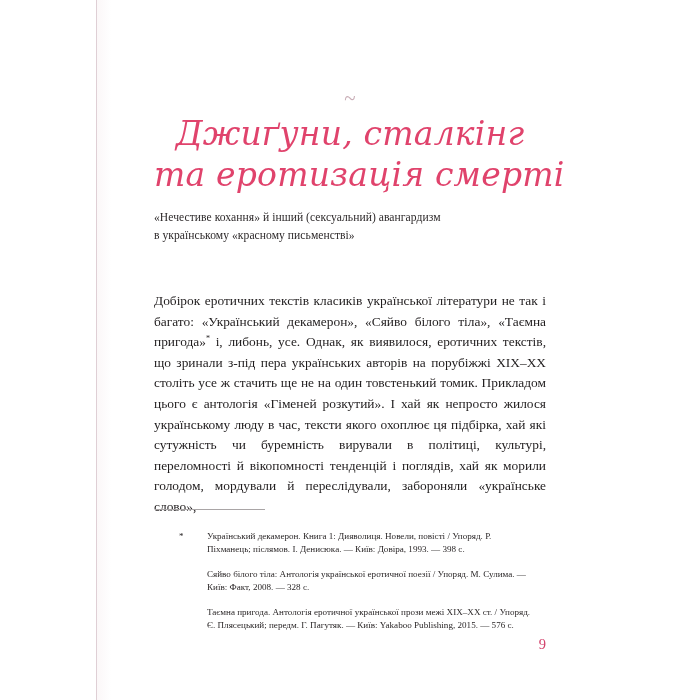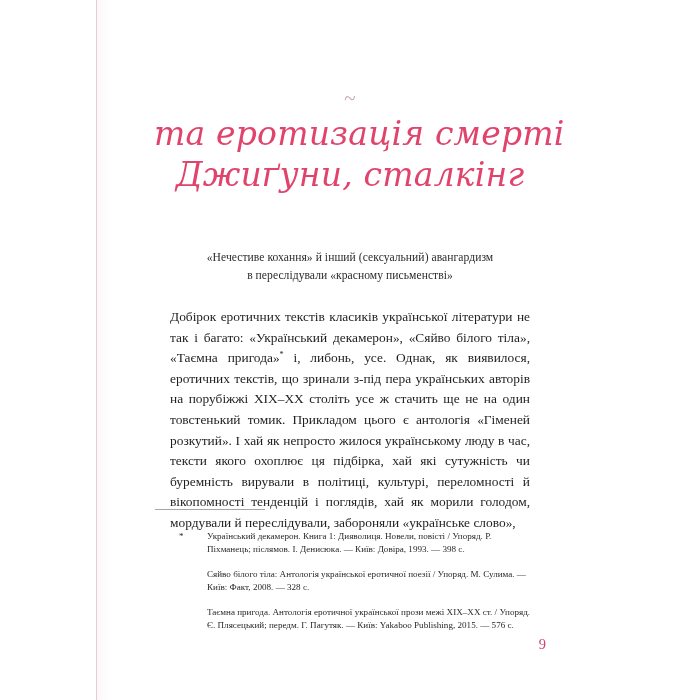--- a/index.html
+++ b/index.html
@@ -71,40 +71,38 @@
     font-weight: 400;
     font-size: 33px;
     line-height: 41px;
     letter-spacing: .2px;
   }
   #title .tline { display: block; white-space: nowrap; }
 
   
   #subtitle {
     top: 209px;
-    text-align: center;
     color: #2e2a2b;
     font-size: 11.6px;
     line-height: 17.5px;
     letter-spacing: .05px;
-    margin-top: 40px;
   }
   #subtitle .sline { display: block; }
 
   
   #body-text {
     top: 291px;
     text-align: justify;
     text-justify: inter-word;
     font-size: 13.4px;
     line-height: 20.6px;
     color: #201d1e;
     hyphens: manual;
   }
-  #body-text p { margin: 16px; }
+  #body-text p { margin: 0; }
   #body-text sup {
     font-size: 8px;
     vertical-align: super;
     line-height: 0;
   }
 
   
   #footnote-rule {
     position: absolute;
     left: 155px;
@@ -152,27 +150,27 @@
 <body>
 
 <div id="gutter-shade"></div>
 <div id="gutter-line"></div>
 
 <div id="page">
 
   <div class="col" id="ornament">~</div>
 
   <div class="col" id="title">
+    <span class="tline">Джиґуни, сталкінг</span>
     <span class="tline">та еротизація смерті</span>
-    <span class="tline">Джиґуни, сталкінг</span>
   </div>
 
   <div class="col" id="subtitle">
     <span class="sline">«Нечестиве кохання» й інший (сексуальний) авангардизм</span>
-    <span class="sline">в переслідували «красному письменстві»</span>
+    <span class="sline">в українському «красному письменстві»</span>
   </div>
 
   <div class="col" id="body-text">
     <p><span>Добірок еротичних текстів класиків української літератури не так і багато: «Український декамерон», «Сяйво білого тіла», «Таємна пригода»</span><sup>*</sup><span> і, либонь, усе. Однак, як виявилося, еротичних текстів, що зринали з-під пера українських авторів на порубіжжі XIX–XX століть усе ж стачить ще не на один товстенький томик. Прикладом цього є антологія «Гіменей розкутий». І хай як непросто жилося українському люду в час, тексти якого охоплює ця підбірка, хай які сутужність чи буремність вирували в політиці, культурі, переломності й вікопомності тенденцій і поглядів, хай як морили голодом, мордували й переслідували, забороняли «українське слово»,</span></p>
   </div>
 
   <div id="footnote-rule"></div>
 
   <div class="col" id="footnote">
     <div class="fn-row">

